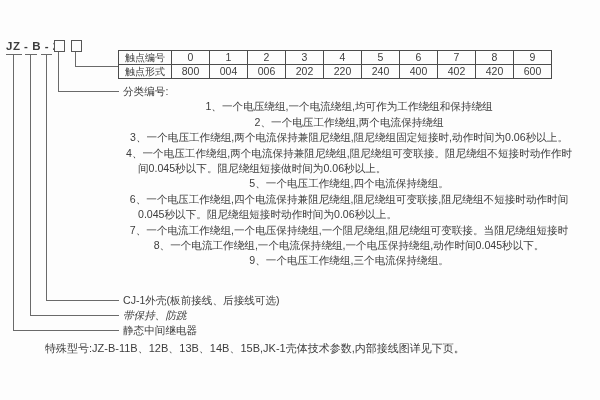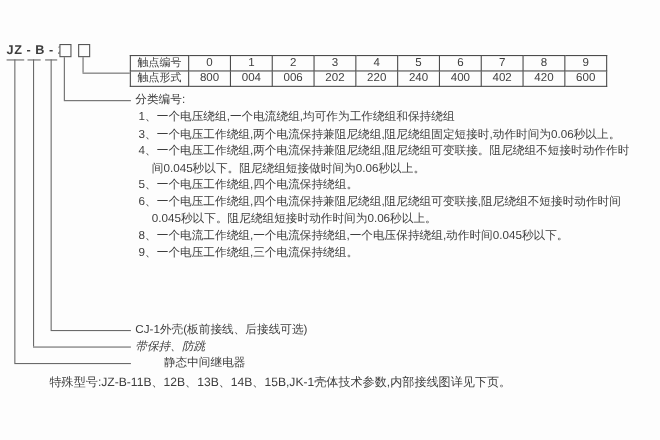--- a/index.html
+++ b/index.html
@@ -53,31 +53,31 @@
   }
   .contact-table td.lbl{width:48px;font-size:10px;}
   .contact-table td.val{width:33px;}
   
   .classification{
     position:absolute;left:123px;top:84px;
     font-size:10.6px;line-height:15.4px;
     white-space:nowrap;
   }
   .cl-line.indent-0{padding-left:0;}
-  .cl-line.indent-1{padding-left:3px;}
+  .cl-line.indent-1{padding-left:3px;text-align:center;}
   .cl-line.indent-2{padding-left:15px;}
   
   .desig-label{
     position:absolute;left:123px;
     font-size:10.6px;line-height:14px;
     white-space:nowrap;
   }
   .desig-label.case{top:293px;}
   .desig-label.hold{top:308px;font-style:italic;}
-  .desig-label.relay{top:323px;margin-left:26px;}
+  .desig-label.relay{top:323px;}
   
   .footer-note{
     position:absolute;left:45px;top:341px;
     font-size:11px;line-height:15px;
     white-space:nowrap;
     text-align:center;
   }
 </style>
 </head>
 <body>
@@ -131,26 +131,28 @@
           <td class="val">402</td>
           <td class="val">420</td>
           <td class="val">600</td>
         </tr>
       </tbody>
   </table>
 
   <div class="classification">
       <div class="cl-line indent-0">分类编号:</div>
       <div class="cl-line indent-1">1、一个电压绕组,一个电流绕组,均可作为工作绕组和保持绕组</div>
+      <div class="cl-line indent-1">2、一个电压工作绕组,两个电流保持绕组</div>
       <div class="cl-line indent-1">3、一个电压工作绕组,两个电流保持兼阻尼绕组,阻尼绕组固定短接时,动作时间为0.06秒以上。</div>
       <div class="cl-line indent-1">4、一个电压工作绕组,两个电流保持兼阻尼绕组,阻尼绕组可变联接。阻尼绕组不短接时动作作时</div>
       <div class="cl-line indent-2">间0.045秒以下。阻尼绕组短接做时间为0.06秒以上。</div>
       <div class="cl-line indent-1">5、一个电压工作绕组,四个电流保持绕组。</div>
       <div class="cl-line indent-1">6、一个电压工作绕组,四个电流保持兼阻尼绕组,阻尼绕组可变联接,阻尼绕组不短接时动作时间</div>
       <div class="cl-line indent-2">0.045秒以下。阻尼绕组短接时动作时间为0.06秒以上。</div>
+      <div class="cl-line indent-1">7、一个电流工作绕组,一个电压保持绕组,一个阻尼绕组,阻尼绕组可变联接。当阻尼绕组短接时</div>
       <div class="cl-line indent-1">8、一个电流工作绕组,一个电流保持绕组,一个电压保持绕组,动作时间0.045秒以下。</div>
       <div class="cl-line indent-1">9、一个电压工作绕组,三个电流保持绕组。</div>
     </div>
 
   <div class="desig-label case">CJ-1外壳(板前接线、后接线可选)</div>
   <div class="desig-label hold">带保持、防跳</div>
   <div class="desig-label relay">静态中间继电器</div>
 
   <div class="footer-note">特殊型号:JZ-B-11B、12B、13B、14B、15B,JK-1壳体技术参数,内部接线图详见下页。</div>
 

